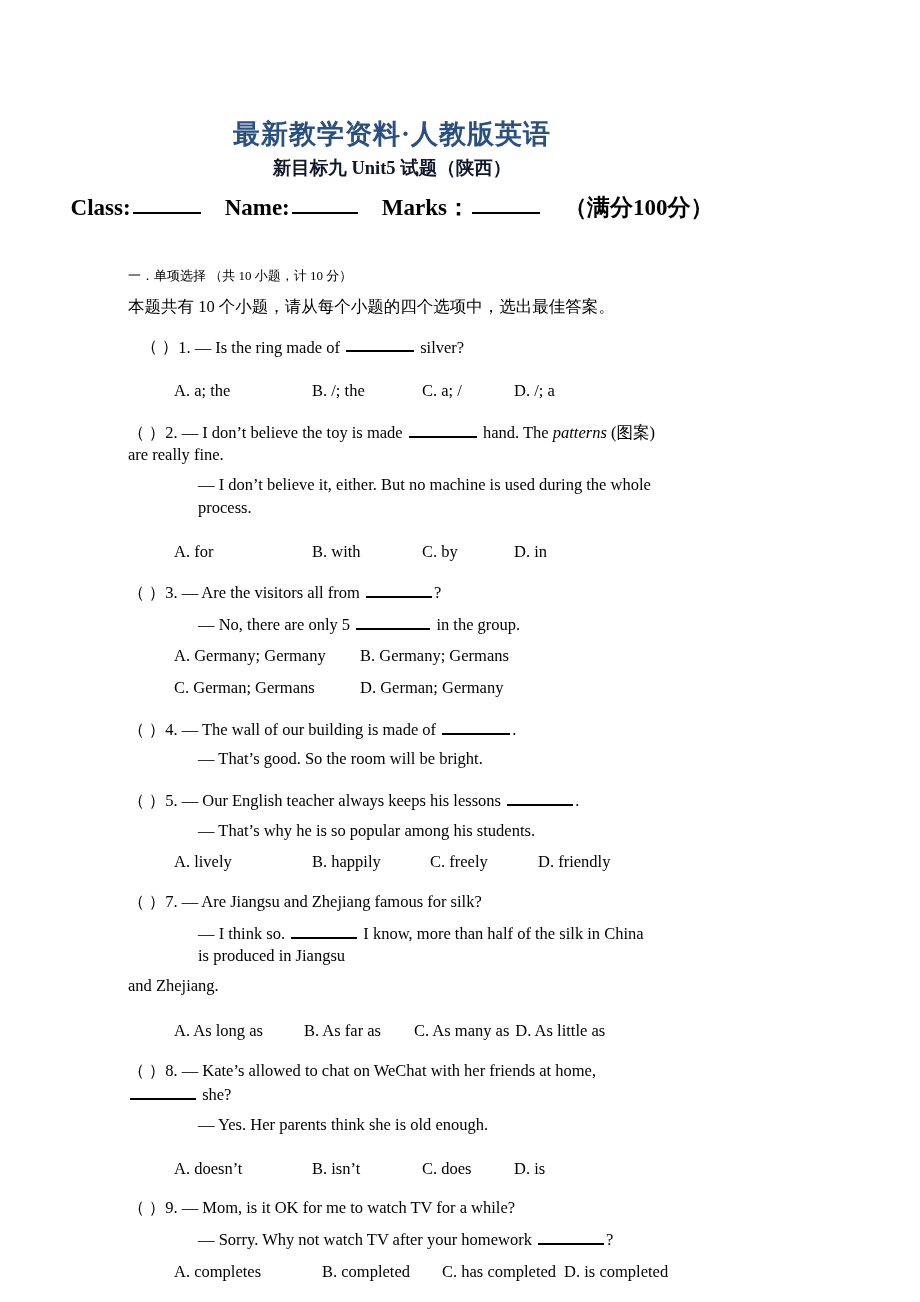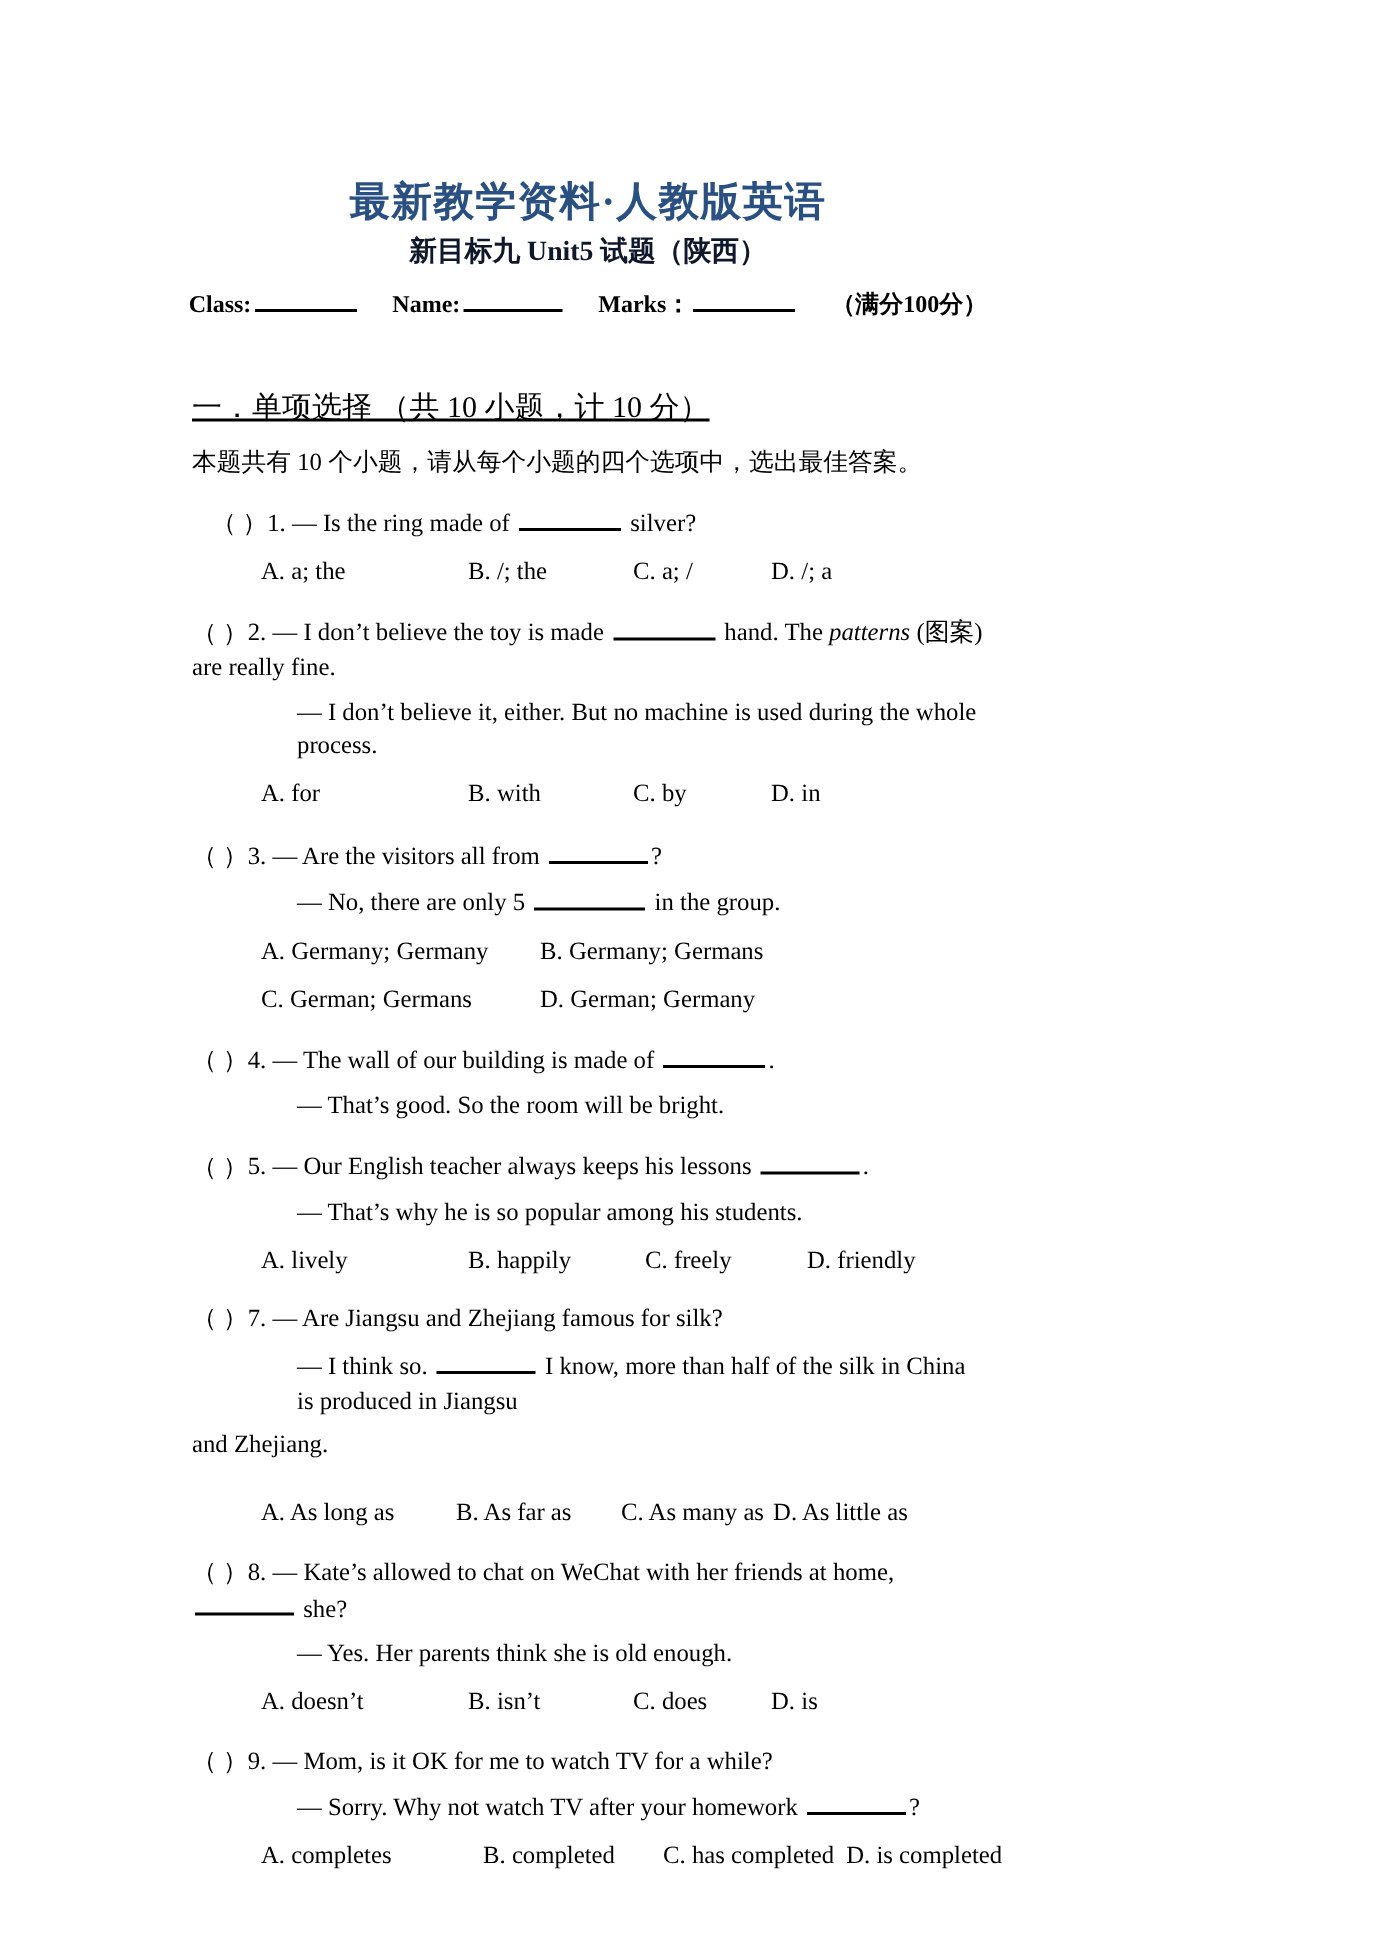--- a/index.html
+++ b/index.html
@@ -39,21 +39,21 @@
     text-align: center;
     font-size: 18.5px;
     font-weight: bold;
     margin: 0;
     padding-top: 9px;
     line-height: 1.2;
     color: #0f172a;
   }
   .meta-line {
     text-align: center;
-    font-size: 16px;
+    font-size: 23px;
     font-weight: bold;
     margin: 0;
     padding-top: 11px;
     line-height: 1.2;
     color: #000;
     white-space: nowrap;
   }
   .meta-line .gap { display: inline-block; width: 22px; }
   .blank-line {
     display: inline-block;
@@ -67,25 +67,24 @@
   .bl-74 { width: 74px; }
 
   
   .content {
     padding: 0 128px 0 128px;
     margin-top: 30px;
     font-size: 16.5px;
     line-height: 1.0;
   }
   .section-head {
-    font-size: 20px;
+    font-size: 13px;
     margin: 0;
     padding-top: 16px;
     line-height: 1.35;
-    text-decoration: underline;
   }
   .section-sub {
     font-size: 16.5px;
     margin: 0;
     padding-top: 11px;
     line-height: 1.35;
   }
 
   .q-block { padding-top: 10px; }
   .q-line {
@@ -108,21 +107,21 @@
   
   .opts {
     font-size: 16.5px;
     line-height: 1.38;
     margin: 0;
     padding-top: 9px;
     padding-left: 46px;
     white-space: nowrap;
   }
   .opt { display: inline-block; }
-  .opts.cols4 .opt:nth-child(1) { min-width: 138px; }
+  .opts.cols4 .opt:nth-child(1) { min-width: 138px; margin-top: 12px; }
   .opts.cols4 .opt:nth-child(2) { min-width: 110px; }
   .opts.cols4 .opt:nth-child(3) { min-width: 92px; }
 
   .opts.cols4-wide .opt:nth-child(1) { min-width: 138px; }
   .opts.cols4-wide .opt:nth-child(2) { min-width: 118px; }
   .opts.cols4-wide .opt:nth-child(3) { min-width: 108px; }
 
   .opts.cols4-tight .opt:nth-child(1) { min-width: 145px; }
   .opts.cols4-tight .opt:nth-child(2) { min-width: 105px; }
   .opts.cols4-tight .opt:nth-child(3) { min-width: 80px; }

